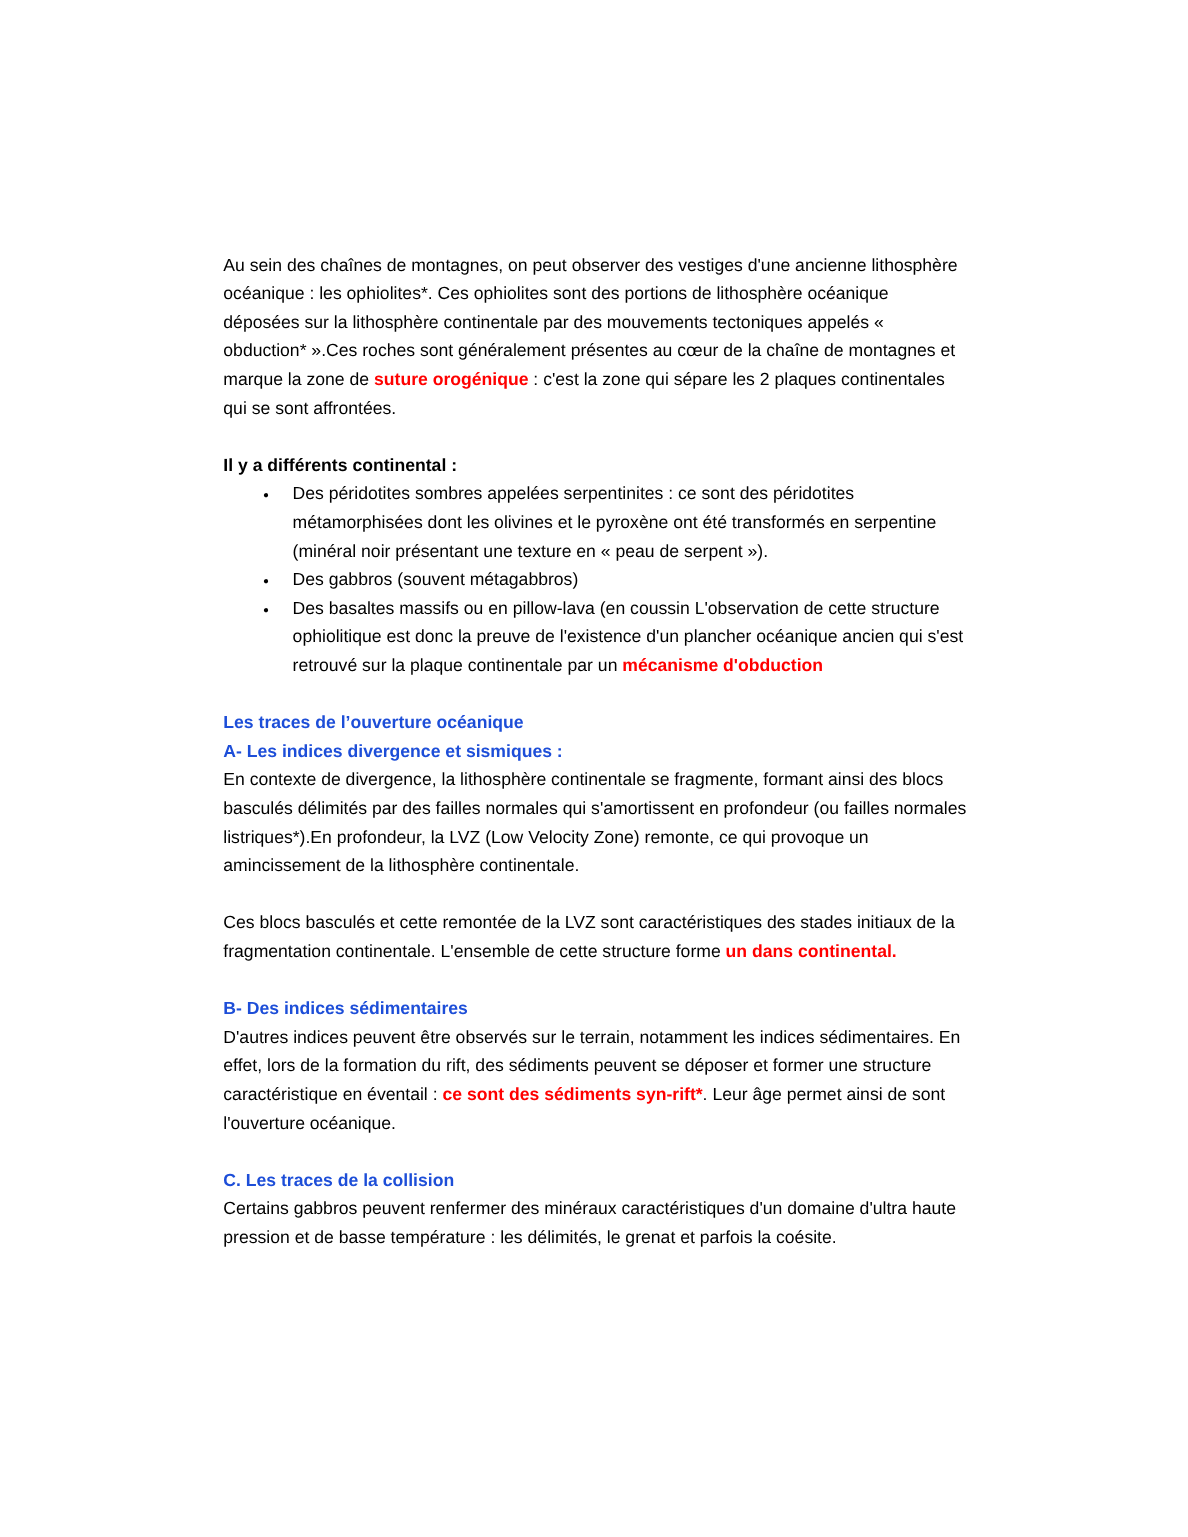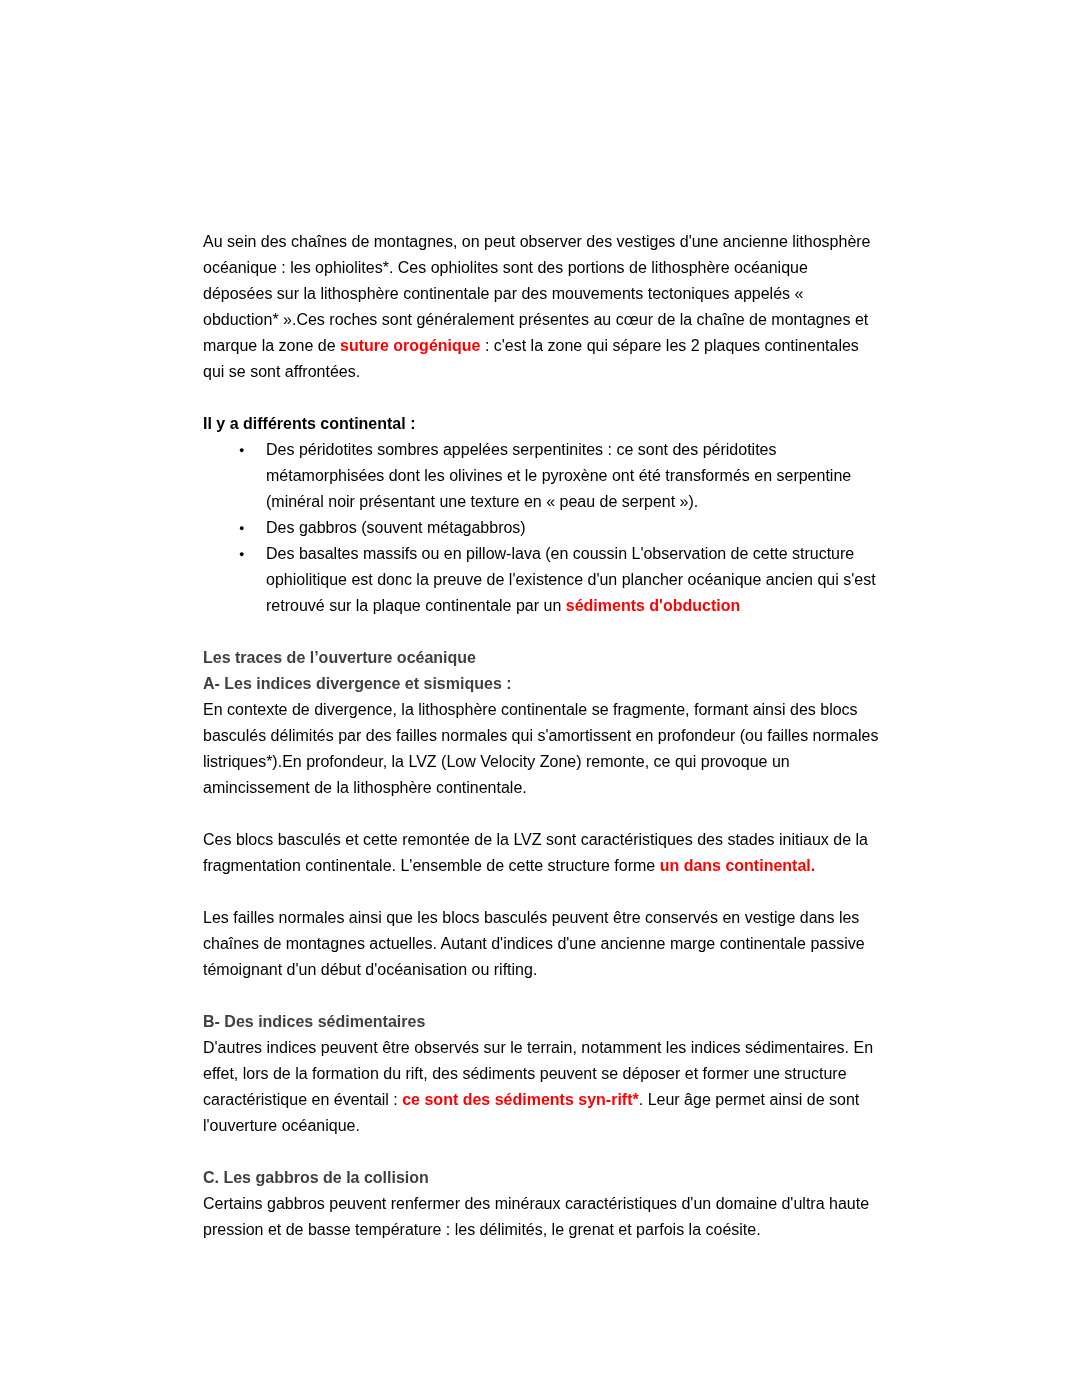--- a/index.html
+++ b/index.html
@@ -28,21 +28,21 @@
   }
   .heading-black {
     font-weight: 700;
     margin: 8px 0 0 0;
   }
   .red-bold {
     color: #ff0000;
     font-weight: 700;
   }
   .blue-heading {
-    color: #404040;
+    color: #1d4ed8;
     font-weight: 700;
     margin: 0;
   }
   .section {
     margin: 12px 0 0 0;
   }
   ul.bullet-list {
     list-style: none;
     margin: 0 0 26px 0;
     padding: 0;
@@ -74,35 +74,34 @@
     <li class="bullet-item">
       <span class="bullet-marker">●</span>
       <span class="bullet-text">Des péridotites sombres appelées serpentinites : ce sont des péridotites métamorphisées dont les olivines et le pyroxène ont été transformés en serpentine (minéral noir présentant une texture en « peau de serpent »).</span>
     </li>
     <li class="bullet-item">
       <span class="bullet-marker">●</span>
       <span class="bullet-text"> Des gabbros (souvent métagabbros)</span>
     </li>
     <li class="bullet-item">
       <span class="bullet-marker">●</span>
-      <span class="bullet-text"><span>Des basaltes massifs ou en pillow-lava (en coussin L'observation de cette structure ophiolitique est donc la preuve de l'existence d'un plancher océanique ancien qui s'est retrouvé sur la plaque continentale par un </span><span class="red-bold">sédiments d'obduction</span></span>
+      <span class="bullet-text"><span>Des basaltes massifs ou en pillow-lava (en coussin L'observation de cette structure ophiolitique est donc la preuve de l'existence d'un plancher océanique ancien qui s'est retrouvé sur la plaque continentale par un </span><span class="red-bold">mécanisme d'obduction</span></span>
     </li>
   </ul>
 
   <div class="section">
     <p class="blue-heading">Les traces de l’ouverture océanique</p>
     <p class="blue-heading">A- Les indices divergence et sismiques :</p>
     <p class="para">En contexte de divergence, la lithosphère continentale se fragmente, formant ainsi des blocs basculés délimités par des failles normales qui s'amortissent en profondeur (ou failles normales listriques*).En profondeur, la LVZ (Low Velocity Zone) remonte, ce qui provoque un amincissement de la lithosphère continentale.</p>
     <p class="para"><span>Ces blocs basculés et cette remontée de la LVZ sont caractéristiques des stades initiaux de la fragmentation continentale. L'ensemble de cette structure forme </span><span class="red-bold">un dans continental.</span></p>
-    <p class="para">Les failles normales ainsi que les blocs basculés peuvent être conservés en vestige dans les chaînes de montagnes actuelles. Autant d'indices d'une ancienne marge continentale passive témoignant d'un début d'océanisation ou rifting.</p>
   </div>
 
   <div class="section">
     <p class="blue-heading">B- Des indices sédimentaires</p>
     <p class="para"><span>D'autres indices peuvent être observés sur le terrain, notamment les indices sédimentaires. En effet, lors de la formation du rift, des sédiments peuvent se déposer et former une structure caractéristique en éventail : </span><span class="red-bold">ce sont des sédiments syn-rift*</span><span>. Leur âge permet ainsi de sont l'ouverture océanique.</span></p>
   </div>
 
   <div class="section">
-    <p class="blue-heading">C. Les gabbros de la collision</p>
+    <p class="blue-heading">C. Les traces de la collision</p>
     <p class="para">Certains gabbros peuvent renfermer des minéraux caractéristiques d'un domaine d'ultra haute pression et de basse température : les délimités, le grenat et parfois la coésite.</p>
   </div>
 
 </div>
 
 </body></html>

